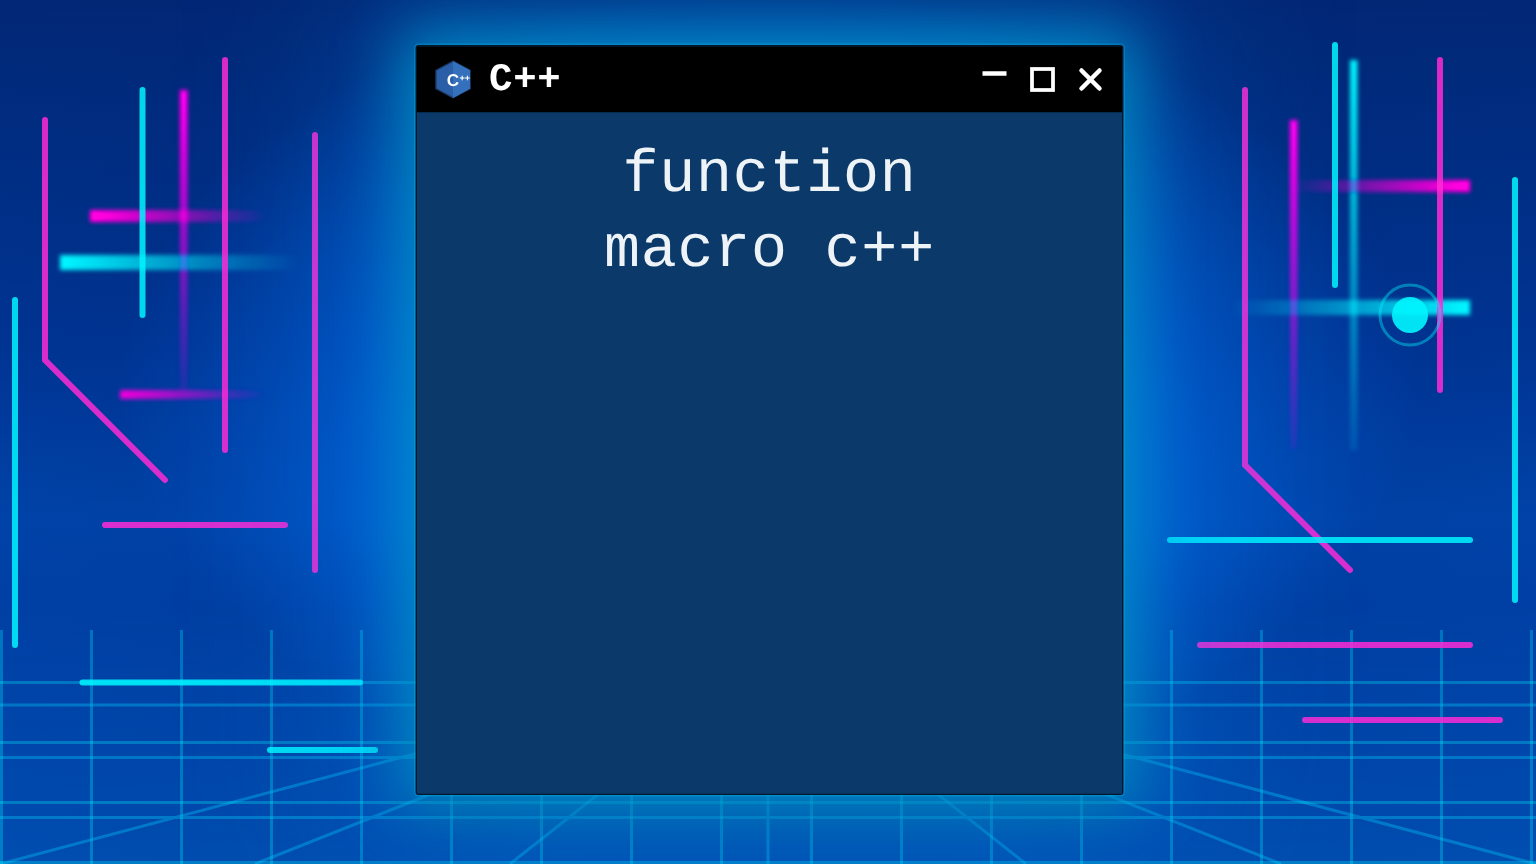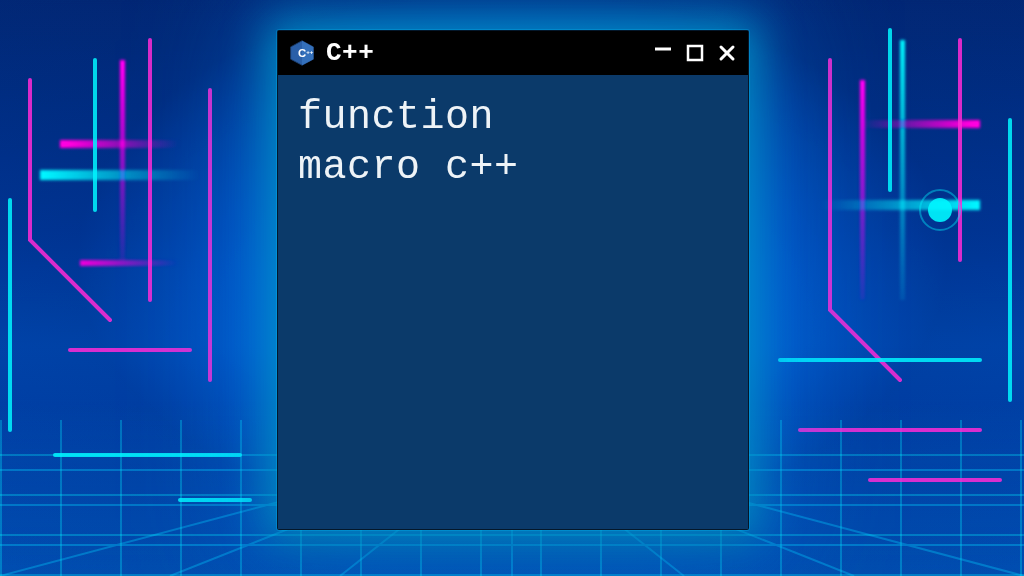--- a/index.html
+++ b/index.html
@@ -141,20 +141,21 @@
 
     .win-maximize svg,
     .win-close svg {
       display: block;
     }
 
     .terminal-body {
       flex: 1;
       background: #0b3a6a;
       padding: 18px 20px;
+      text-align: center;
     }
 
     .terminal-text {
       color: #eef3f7;
       font-size: 40px;
       line-height: 1.25;
       font-family: 'Consolas', 'Menlo', 'Monaco', 'Courier New', monospace;
       font-weight: 400;
       white-space: pre-line;
       letter-spacing: 0.5px;

